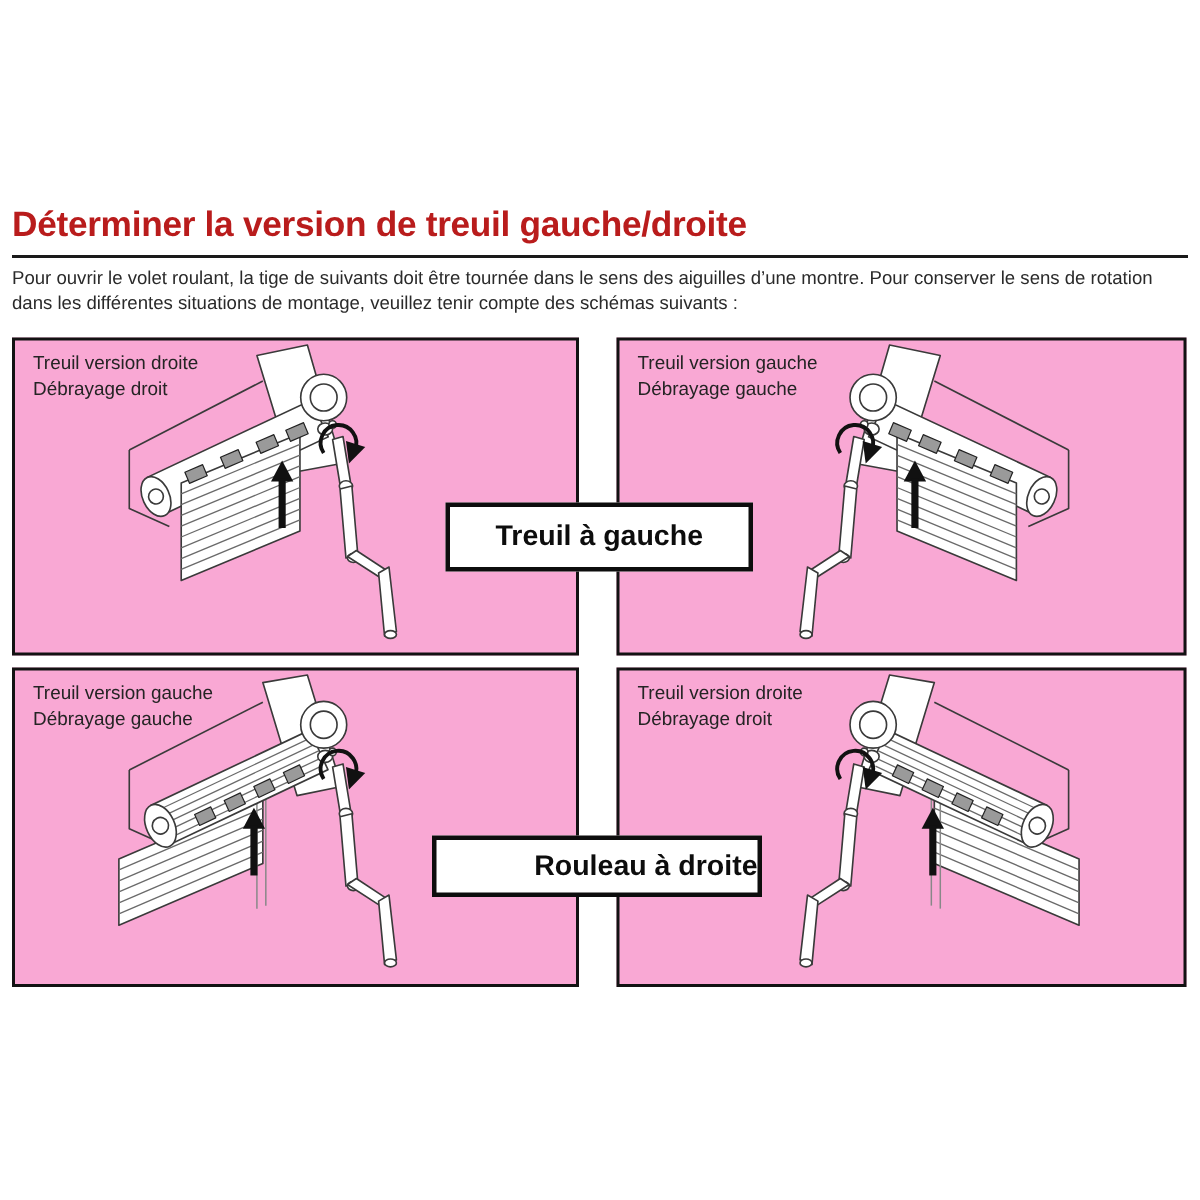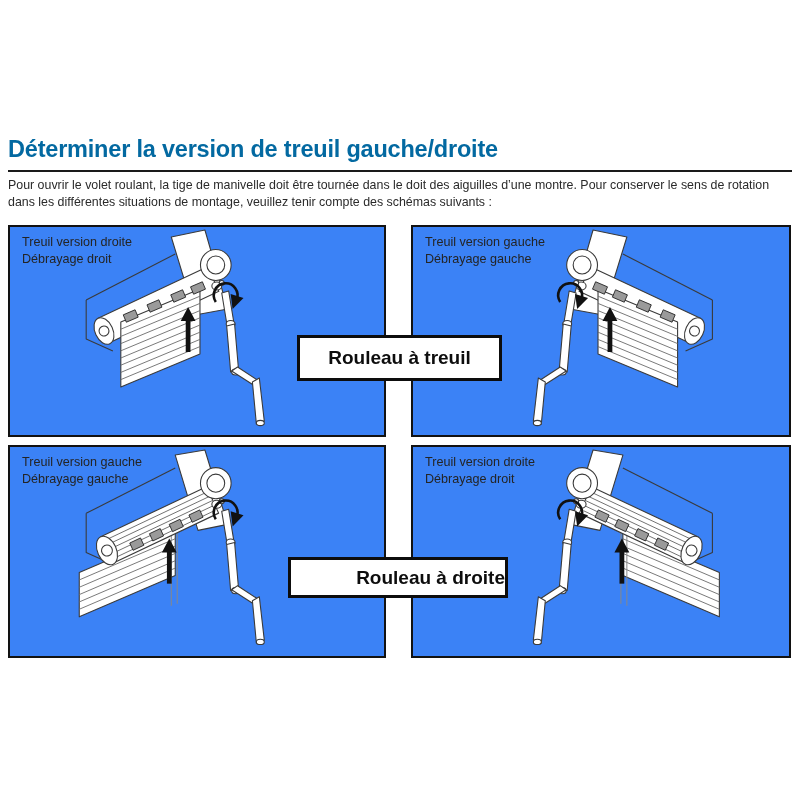--- a/index.html
+++ b/index.html
@@ -1,23 +1,23 @@
 <!DOCTYPE html>
 <html><head>
 <meta charset="utf-8">
 <style>
   html,body{margin:0;padding:0;background:#fff;}
   #page{position:relative;width:800px;height:800px;background:#fff;overflow:hidden;
         font-family:"Liberation Sans","DejaVu Sans",sans-serif;color:#1a1a1a;}
   .title{position:absolute;left:8px;top:136px;font-size:23.5px;font-weight:bold;
-         letter-spacing:-0.2px;color:#0369a1;white-space:nowrap;}
+         letter-spacing:-0.2px;color:#b91c1c;white-space:nowrap;}
   .rule{position:absolute;left:8px;top:170px;width:784px;height:0;border-top:2px solid #1a1a1a;}
   .intro{position:absolute;left:8px;top:177px;width:780px;font-size:12.4px;
          line-height:16.5px;color:#2a2a2a;}
-  .panel{position:absolute;border:2px solid #121212;background:#3b82f6;box-sizing:border-box;}
+  .panel{position:absolute;border:2px solid #121212;background:#f9a8d4;box-sizing:border-box;}
   .panel-tl{left:8px;  top:225px;width:378px;height:212px;}
   .panel-tr{left:411px;top:225px;width:380px;height:212px;}
   .panel-bl{left:8px;  top:445px;width:378px;height:213px;}
   .panel-br{left:411px;top:445px;width:380px;height:213px;}
   .caption{position:absolute;left:12px;top:7px;font-size:12.6px;line-height:16.5px;
            color:#242424;z-index:2;}
   .diag{position:absolute;left:0;top:0;width:100%;height:100%;}
   .callout{position:absolute;border:3px solid #0d0d0d;background:#fff;z-index:5;
            display:flex;align-items:center;justify-content:center;
            font-size:19px;font-weight:bold;color:#0d0d0d;box-sizing:border-box;}
@@ -120,21 +120,21 @@
             <rect x="90" y="3" width="12" height="8"></rect>
           </g>
         </g>
         <use href="#crank" transform="translate(0,-2)"></use>
       </g>
     </defs>
   </svg>
 
   <div class="title">Déterminer la version de treuil gauche/droite</div>
   <div class="rule"></div>
-  <div class="intro">Pour ouvrir le volet roulant, la tige de manivelle doit être tournée dans le doit des aiguilles d’une montre. Pour conserver le sens de rotation dans les différentes situations de montage, veuillez tenir compte des schémas suivants :</div>
+  <div class="intro">Pour ouvrir le volet roulant, la tige de suivants doit être tournée dans le sens des aiguilles d’une montre. Pour conserver le sens de rotation dans les différentes situations de montage, veuillez tenir compte des schémas suivants :</div>
 
   <div class="panel panel-tl">
     <div class="caption">
       <div>Treuil version droite</div>
       <div>Débrayage droit</div>
     </div>
     <svg class="diag" viewBox="0 0 378 208" preserveAspectRatio="none">
       <use href="#symA"></use>
       <use href="#rotarr" transform="translate(219,66)"></use>
       <use href="#uparr" transform="translate(180,80)"></use>
@@ -175,19 +175,19 @@
     <svg class="diag" viewBox="0 0 378 208" preserveAspectRatio="none">
       <g transform="translate(378,0) scale(-1,1)">
           <use href="#symB"></use>
         </g>
       <use href="#rotarr" transform="translate(159,63)"></use>
       <use href="#uparr" transform="translate(210,91)"></use>
     </svg>
   </div>
 
   <div class="callout callout-left">
-    <span>Rouleau à treuil</span>
+    <span>Treuil à gauche</span>
   </div>
   <div class="callout callout-right">
     <span>Rouleau à droite</span>
   </div>
 
 </div>
 
 </body></html>

